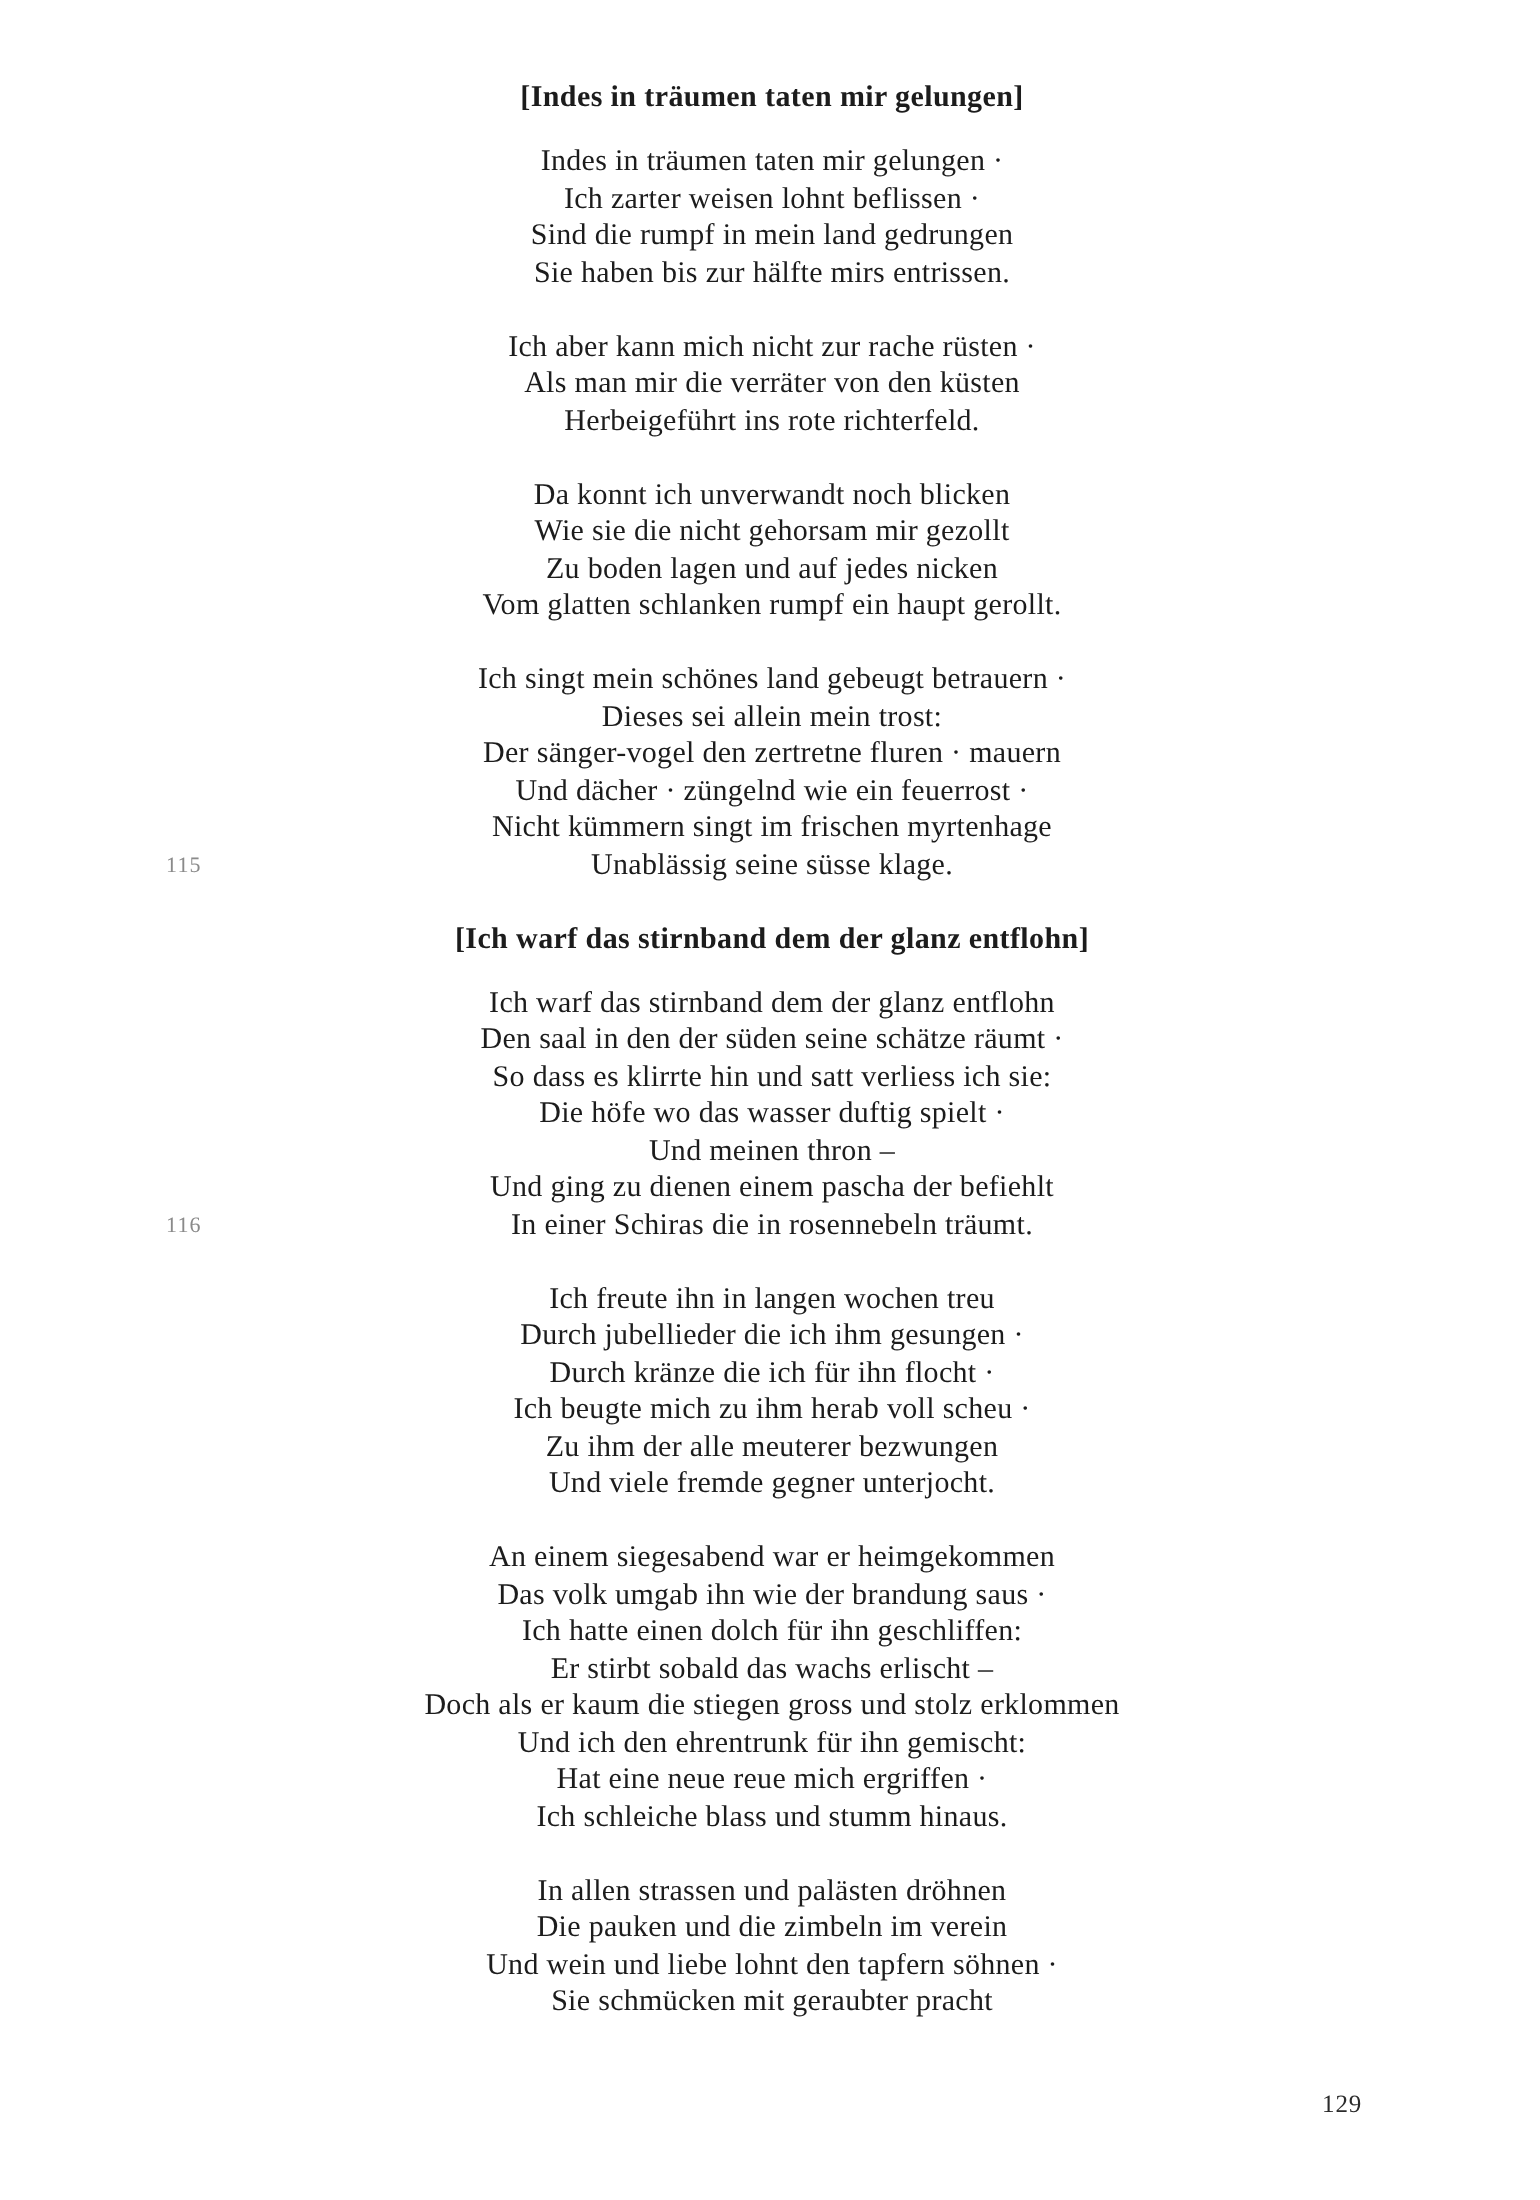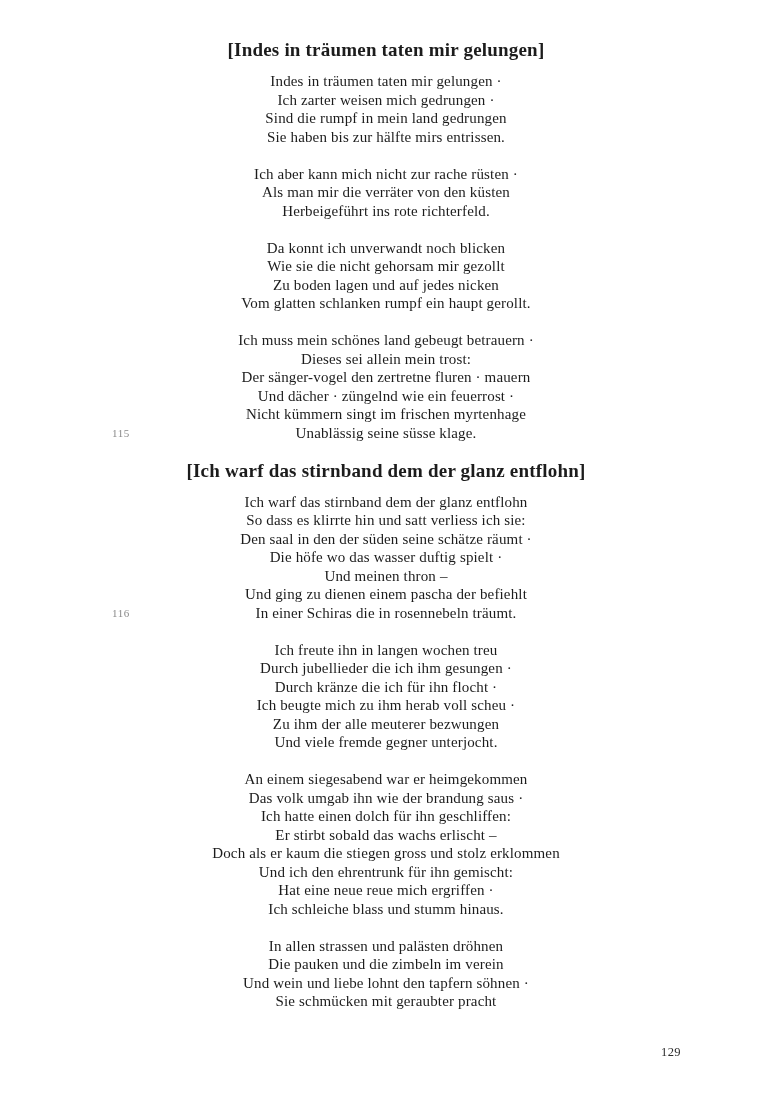--- a/index.html
+++ b/index.html
@@ -15,21 +15,21 @@
     font-family: "Liberation Serif", "DejaVu Serif", serif;
     color: #1c1c1c;
   }
   .content {
     position: absolute;
     left: 128px;
     top: 40px;
     width: 516px;
   }
   .poem-title {
-    font-size: 19px;
+    font-size: 15px;
     font-weight: bold;
     text-align: center;
     margin: 0 0 13px 0;
     line-height: 19px;
     letter-spacing: 0.2px;
     white-space: nowrap;
   }
   .stanza {
     margin: 0 0 18.5px 0;
   }
@@ -43,21 +43,20 @@
   }
   .margin-num {
     position: absolute;
     left: -45px;
     top: 4px;
     font-size: 11px;
     line-height: 11px;
     color: #8a8a8a;
     letter-spacing: 0.6px;
     font-family: "Liberation Serif", "DejaVu Serif", serif;
-    margin-left: 29px;
   }
   .page-number {
     position: absolute;
     top: 1046px;
     right: 89px;
     font-size: 12.5px;
     line-height: 13px;
     color: #2b2b2b;
     letter-spacing: 0.4px;
     font-family: Liberation Serif, serif;
@@ -65,50 +64,50 @@
 </style>
 </head>
 <body>
 
 <main class="content">
   <div id="poems">
       <section>
         <h2 class="poem-title">[Indes in träumen taten mir gelungen]</h2>
         <div class="stanza">
           <div class="line">Indes in träumen taten mir gelungen ·</div>
-          <div class="line">Ich zarter weisen mich gedrungen ·</div>
+          <div class="line">Ich zarter weisen lohnt beflissen ·</div>
           <div class="line">Sind die rumpf in mein land gedrungen</div>
           <div class="line">Sie haben bis zur hälfte mirs entrissen.</div>
         </div>
         <div class="stanza">
           <div class="line">Ich aber kann mich nicht zur rache rüsten ·</div>
           <div class="line">Als man mir die verräter von den küsten</div>
           <div class="line">Herbeigeführt ins rote richterfeld.</div>
         </div>
         <div class="stanza">
           <div class="line">Da konnt ich unverwandt noch blicken</div>
           <div class="line">Wie sie die nicht gehorsam mir gezollt</div>
           <div class="line">Zu boden lagen und auf jedes nicken</div>
           <div class="line">Vom glatten schlanken rumpf ein haupt gerollt.</div>
         </div>
         <div class="stanza">
-          <div class="line">Ich muss mein schönes land gebeugt betrauern ·</div>
+          <div class="line">Ich singt mein schönes land gebeugt betrauern ·</div>
           <div class="line">Dieses sei allein mein trost:</div>
           <div class="line">Der sänger-vogel den zertretne fluren · mauern</div>
           <div class="line">Und dächer · züngelnd wie ein feuerrost ·</div>
           <div class="line">Nicht kümmern singt im frischen myrtenhage</div>
           <div class="line"><span class="margin-num">115</span>Unablässig seine süsse klage.</div>
         </div>
       </section>
       <section>
         <h2 class="poem-title">[Ich warf das stirnband dem der glanz entflohn]</h2>
         <div class="stanza">
           <div class="line">Ich warf das stirnband dem der glanz entflohn</div>
+          <div class="line">Den saal in den der süden seine schätze räumt ·</div>
           <div class="line">So dass es klirrte hin und satt verliess ich sie:</div>
-          <div class="line">Den saal in den der süden seine schätze räumt ·</div>
           <div class="line">Die höfe wo das wasser duftig spielt ·</div>
           <div class="line">Und meinen thron –</div>
           <div class="line">Und ging zu dienen einem pascha der befiehlt</div>
           <div class="line"><span class="margin-num">116</span>In einer Schiras die in rosennebeln träumt.</div>
         </div>
         <div class="stanza">
           <div class="line">Ich freute ihn in langen wochen treu</div>
           <div class="line">Durch jubellieder die ich ihm gesungen ·</div>
           <div class="line">Durch kränze die ich für ihn flocht ·</div>
           <div class="line">Ich beugte mich zu ihm herab voll scheu ·</div>

